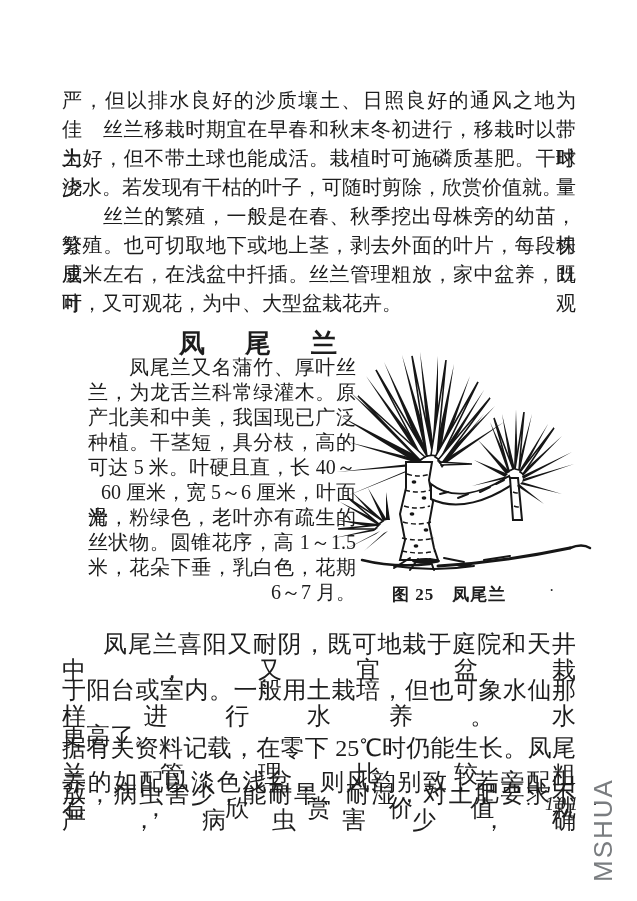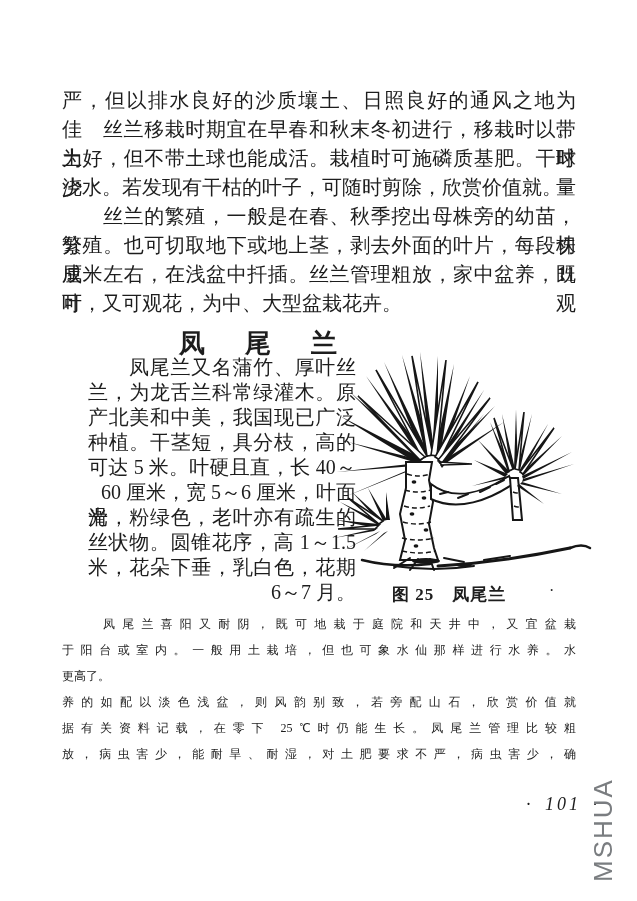--- a/index.html
+++ b/index.html
@@ -25,21 +25,21 @@
   .figure {
     position:absolute; left:334px; top:352px; width:268px; height:226px;
   }
   .figure svg { display:block; width:268px; height:226px; }
   .caption {
     position:absolute; left:334px; top:583px; width:230px;
     text-align:center; font-size:17px; letter-spacing:1px;font-weight:bold;
   }
   .stray { position:absolute; left:549px; top:582px; font-size:16px; color:#2a2a2a; }
   .after1 { top:611px; }
-  .after1 .line, .after2 .line { font-size:12px; line-height:26px; height:26px; }
+  .after1 .line, .after2 .line { font-size:24px; line-height:26px; height:26px;margin-top:20px; }
   .after2 { top:715px; }
   .pagenum {
     position:absolute; left:440px; top:794px; width:160px;
     text-align:right; font-style:italic; font-size:18px;
     letter-spacing:3px; word-spacing:4px;
   }
   .watermark {
     position:absolute; left:538px; top:813px; width:130px; height:34px;
     transform:rotate(-90deg);
     font-family:"Liberation Sans", sans-serif;

